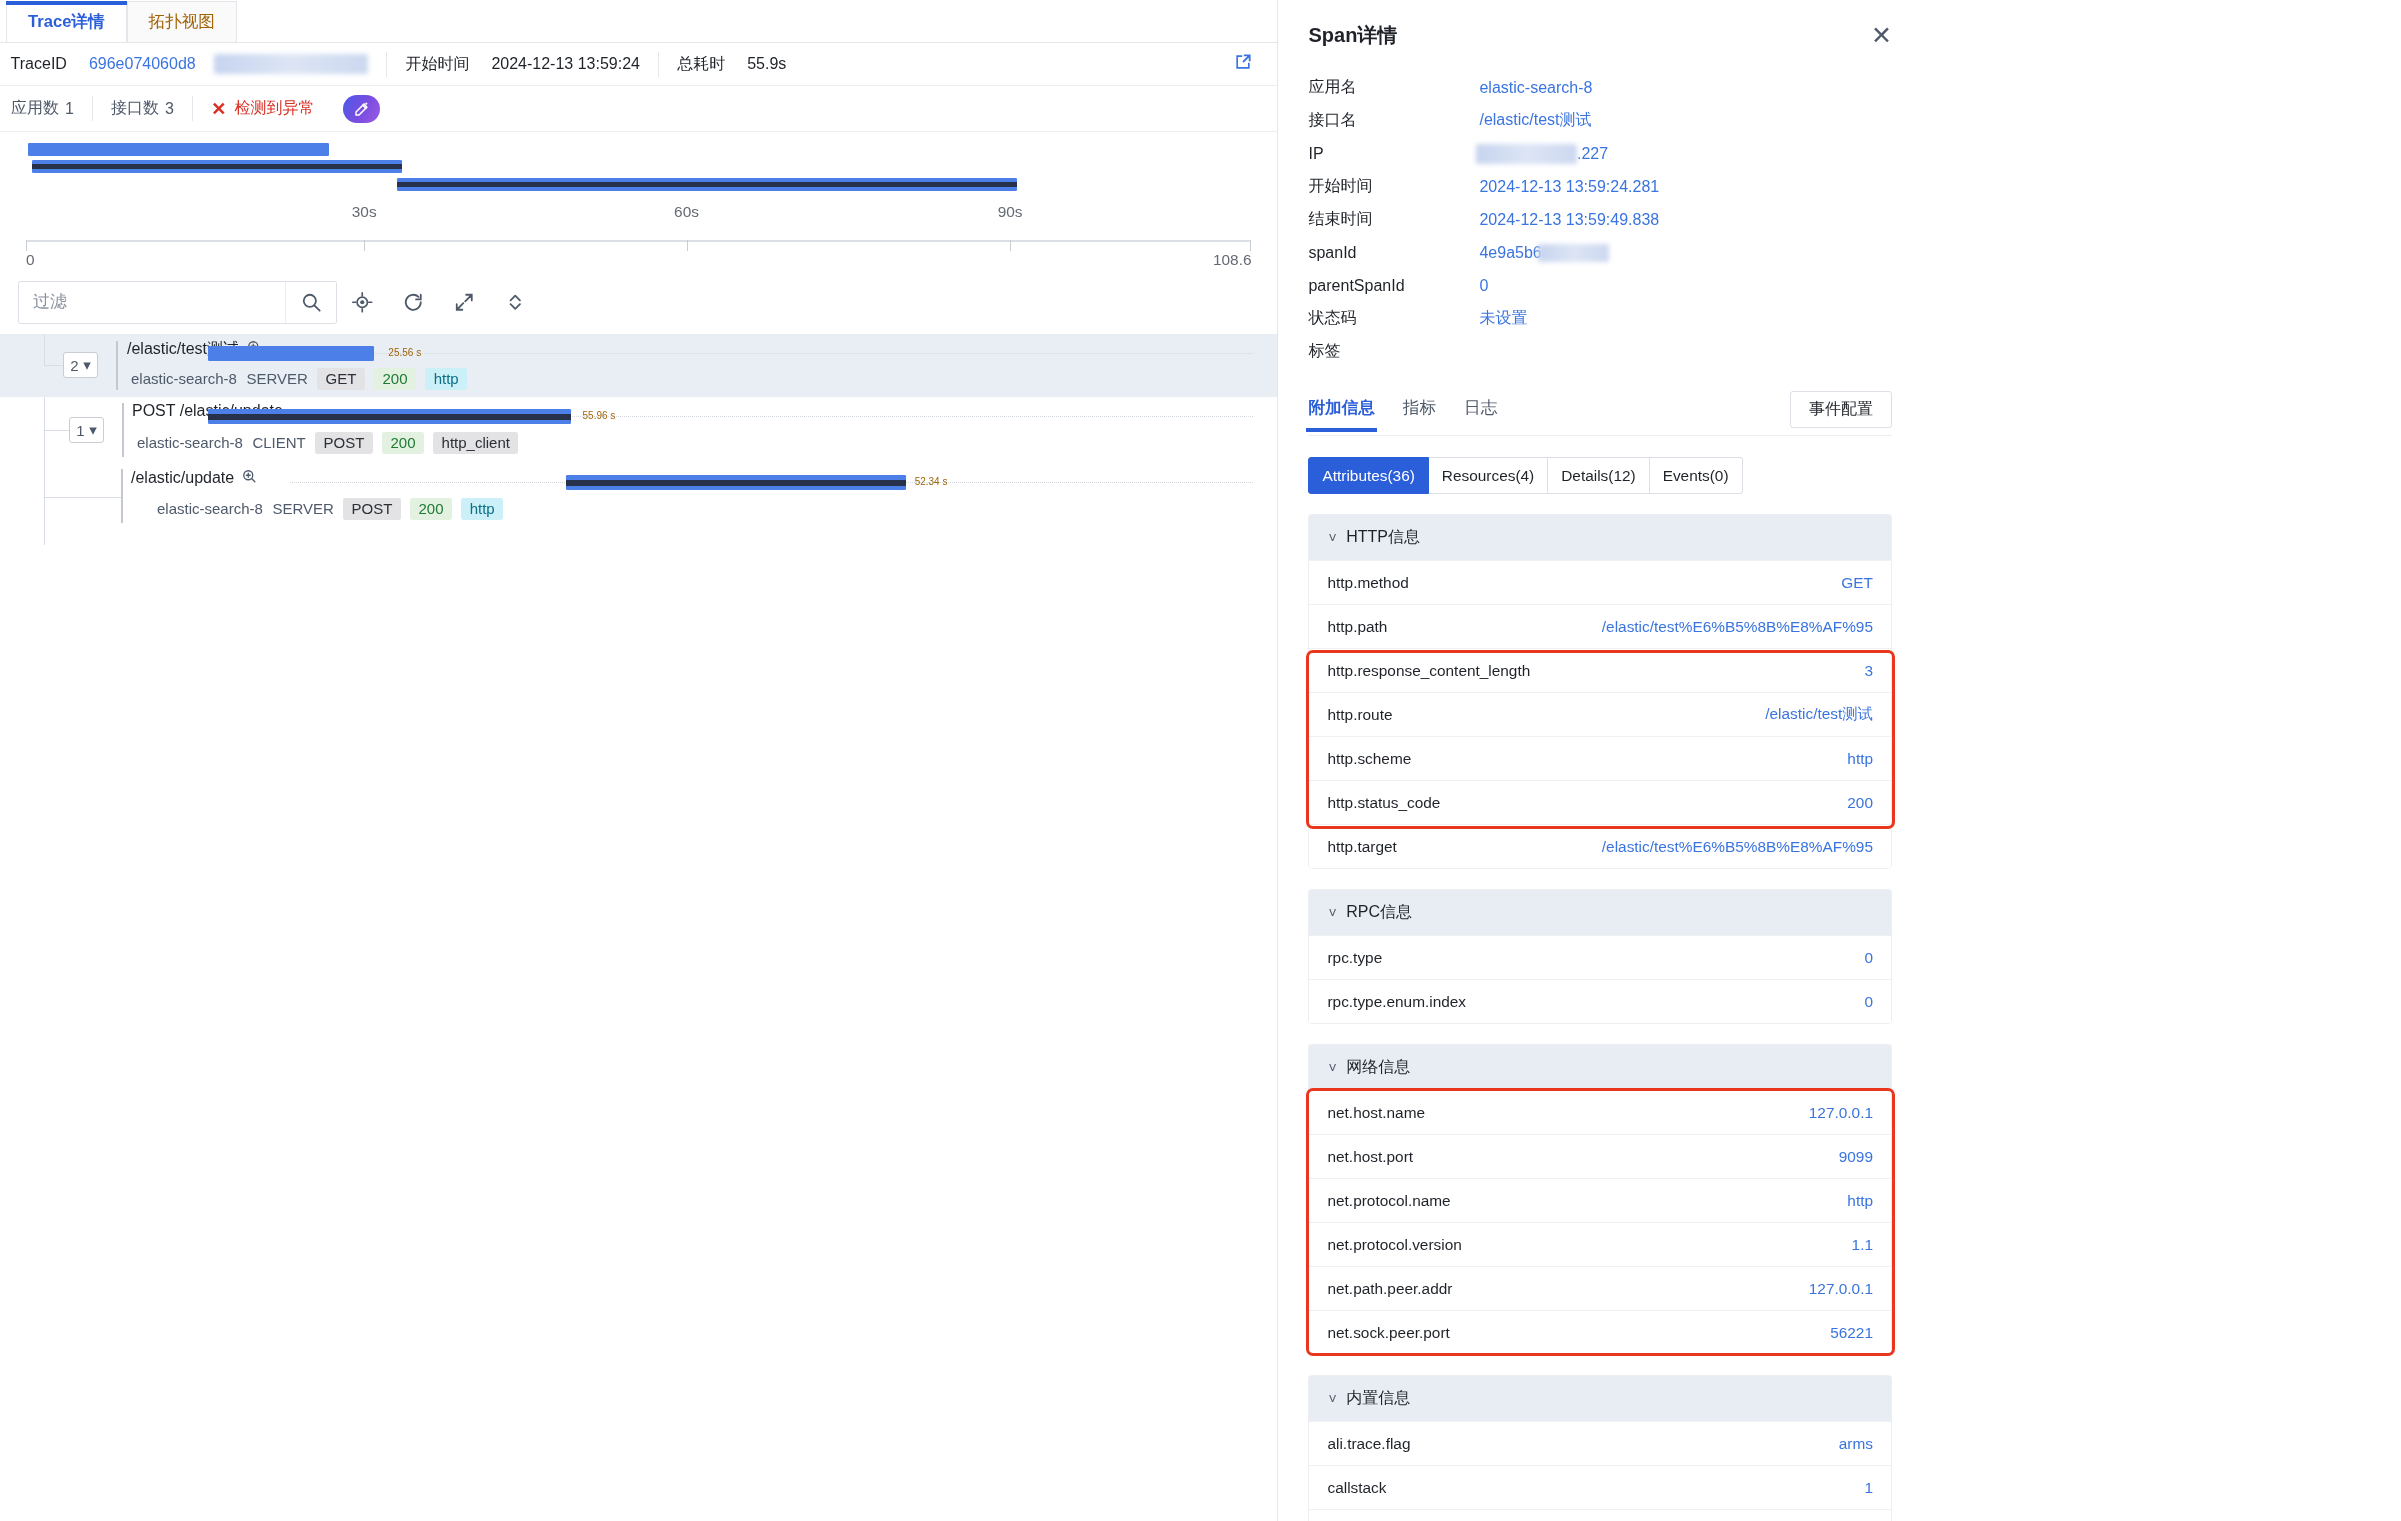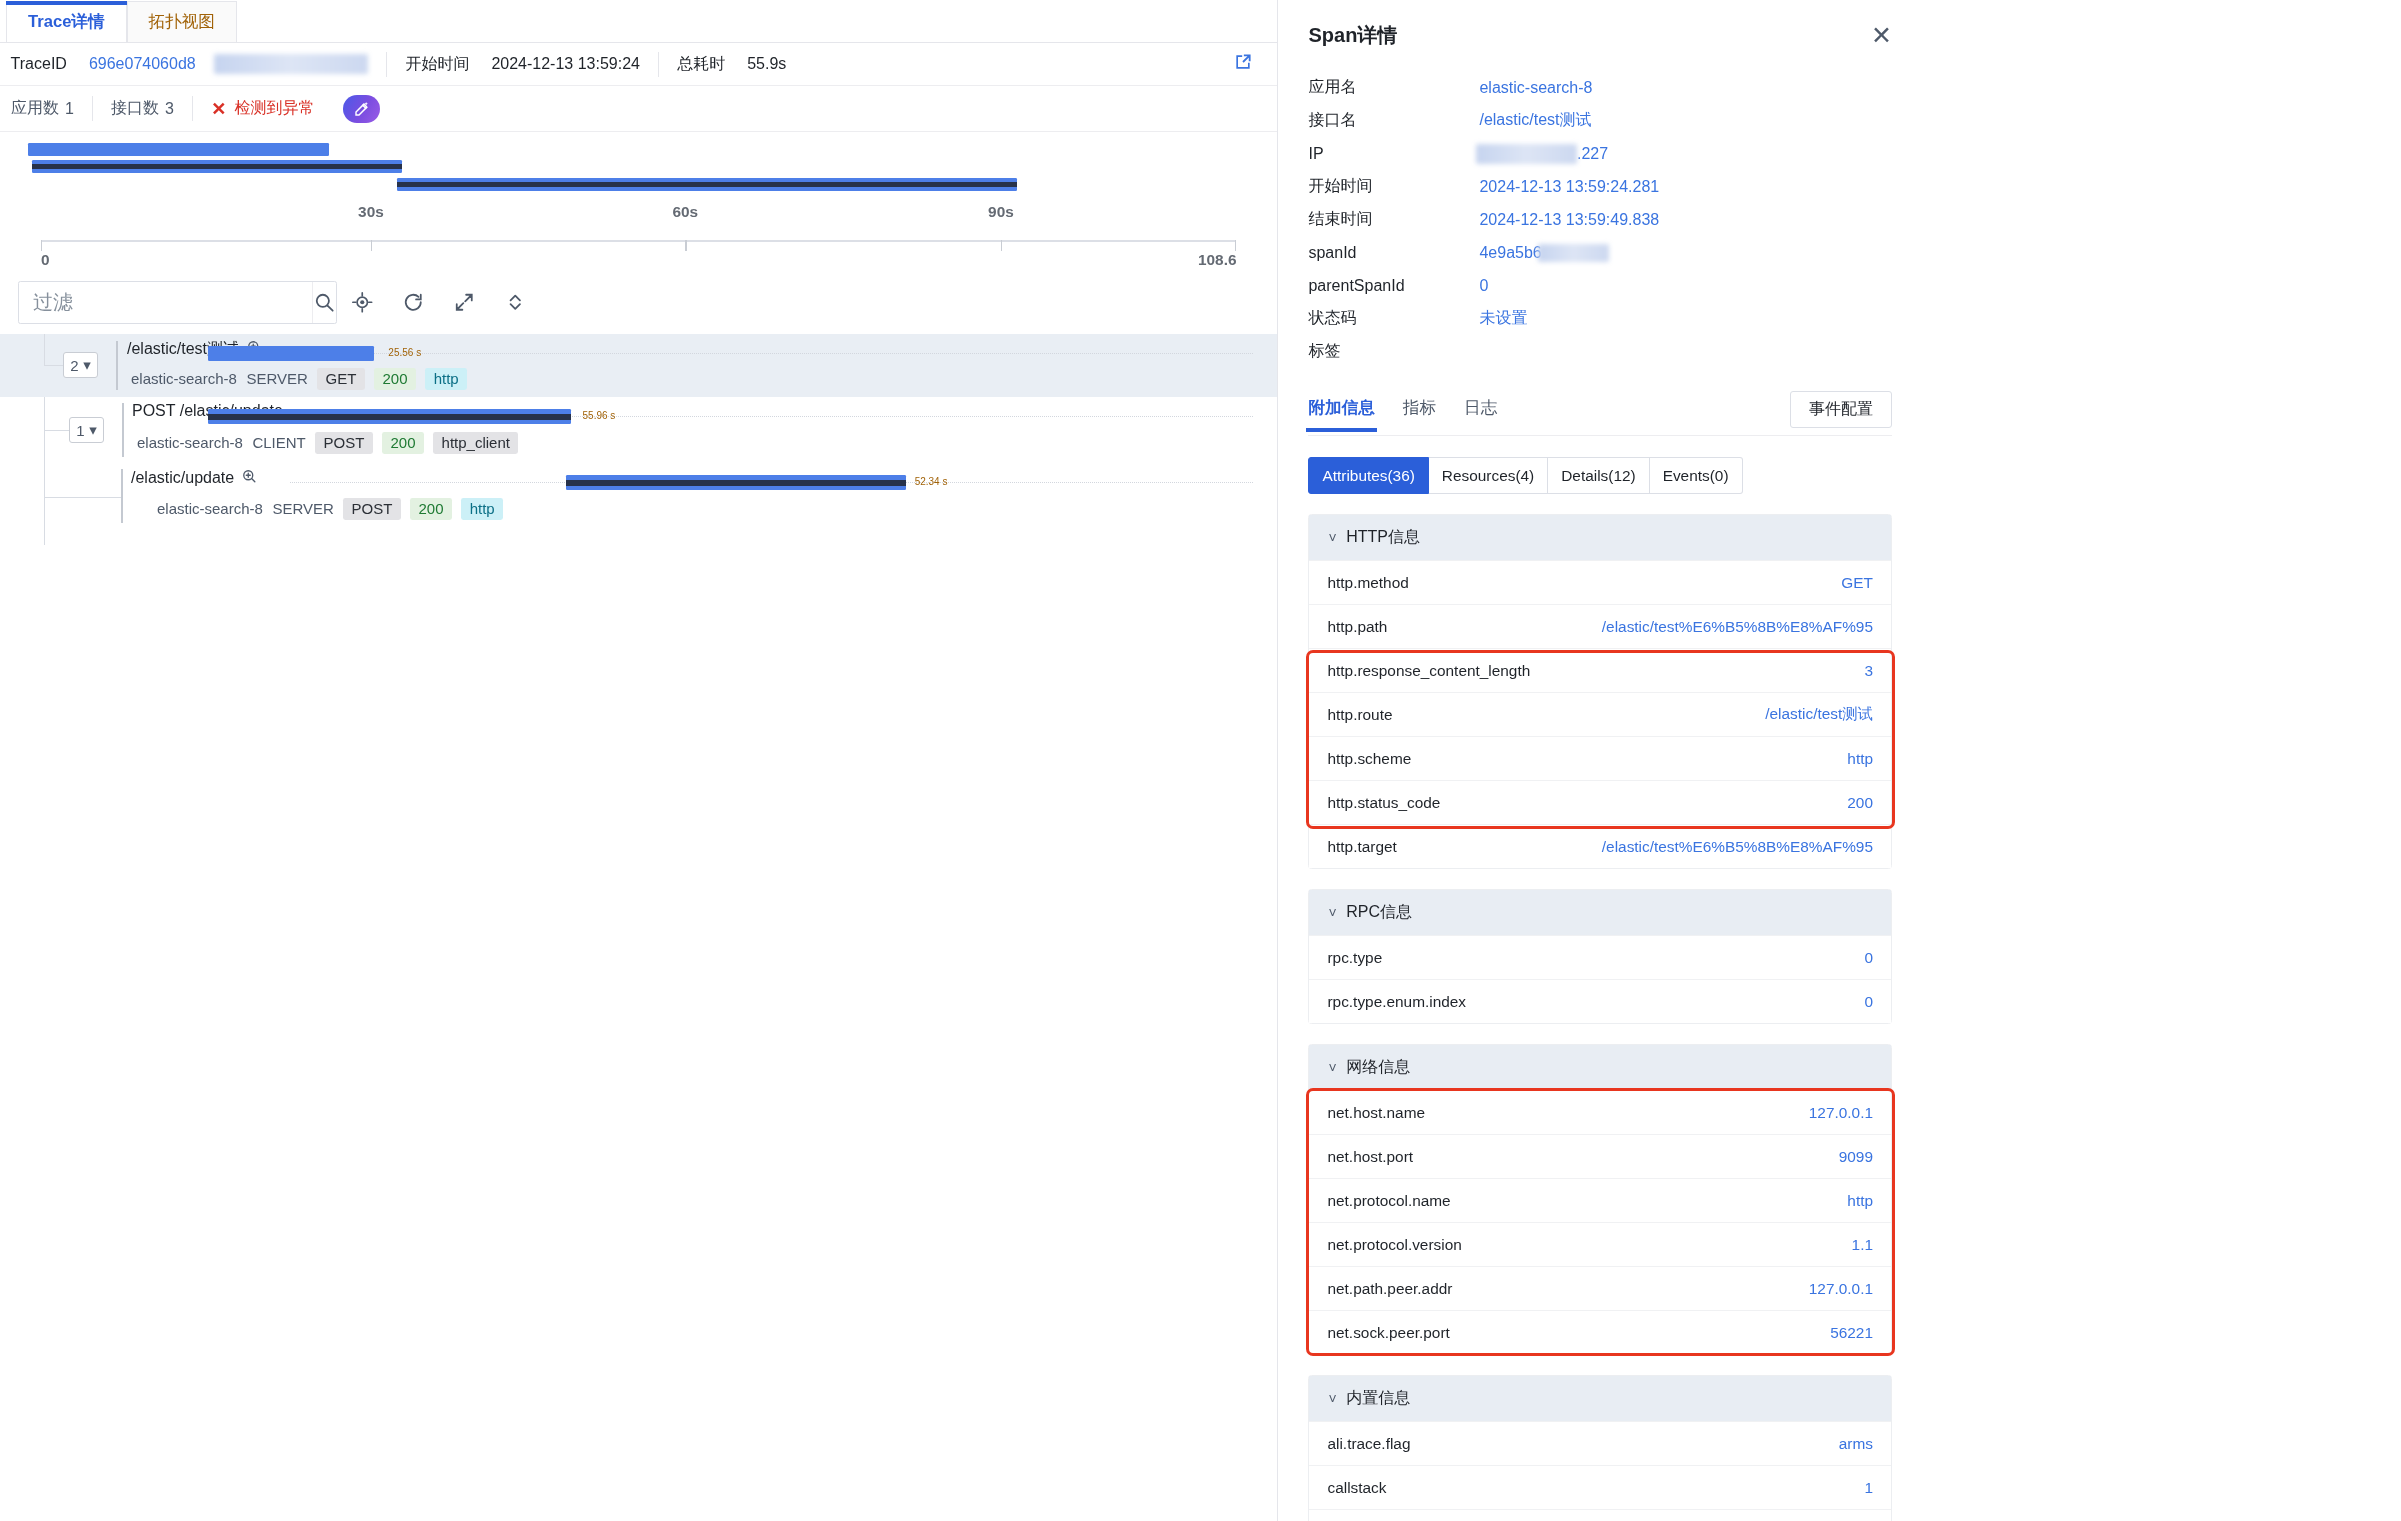--- a/index.html
+++ b/index.html
@@ -59,35 +59,35 @@
     background:linear-gradient(120deg,#4a5ae8 0%,#7b4de0 55%,#9a5ce6 100%);
     display:flex; align-items:center; justify-content:center; cursor:pointer; margin-left:10.6px;
   }
 
   
   .minimap { position:relative; height:71px; padding:10.6px 24px 0 24px; }
   .mini-bar { position:absolute; height:13px; background:#4d7fe8; border-radius:1.2px; }
   .mini-bar .inner { position:absolute; left:0; right:0; top:4.1px; height:5.3px; background:#27324a; }
 
   
-  .ruler { position:relative; height:74px; margin:0 41px;font-weight:bold; }
+  .ruler { position:relative; height:74px; margin:0 26px; }
   .rtick { position:absolute; top:0; font-size:15.4px; color:#646a73; transform:translateX(-50%); }
   .rline { position:absolute; left:0; right:0; top:37px; height:1.8px; background:#dcdfe6; }
   .rnotch { position:absolute; top:37px; width:1.2px; height:10.6px; background:#c9cdd4; }
   .rend { position:absolute; top:48px; font-size:15.4px; color:#646a73; }
 
   
   .toolbar { display:flex; align-items:center; gap:0; padding:3.5px 18px 10.6px 18px; }
   .filterbox {
     width:319px; height:43px; border:1.2px solid #dcdfe6; border-radius:2.4px;
     display:flex; align-items:center; background:#fff;
   }
   .filterbox input {
     flex:1; border:none; outline:none; height:100%; padding:0 14px;
-    font-size:20px; color:#701a75; font-family:"Liberation Sans", sans-serif; background:transparent;
+    font-size:17px; color:#701a75; font-family:"Liberation Sans", sans-serif; background:transparent;
   }
   .filterbox input::placeholder { color:#86909c; }
   .fsearch { width:51px; height:100%; border-left:1.2px solid #ededf0; display:flex; align-items:center; justify-content:center; cursor:pointer; }
   .tbicon { width:51px; height:43px; display:flex; align-items:center; justify-content:center; cursor:pointer; }
 
   
   .waterfall { position:relative; }
   .srow { position:relative; height:59px; }
   .srow.sel { background:#e9eef4; }
   .tline-v { position:absolute; background:#d8dce3; width:1.2px; }

